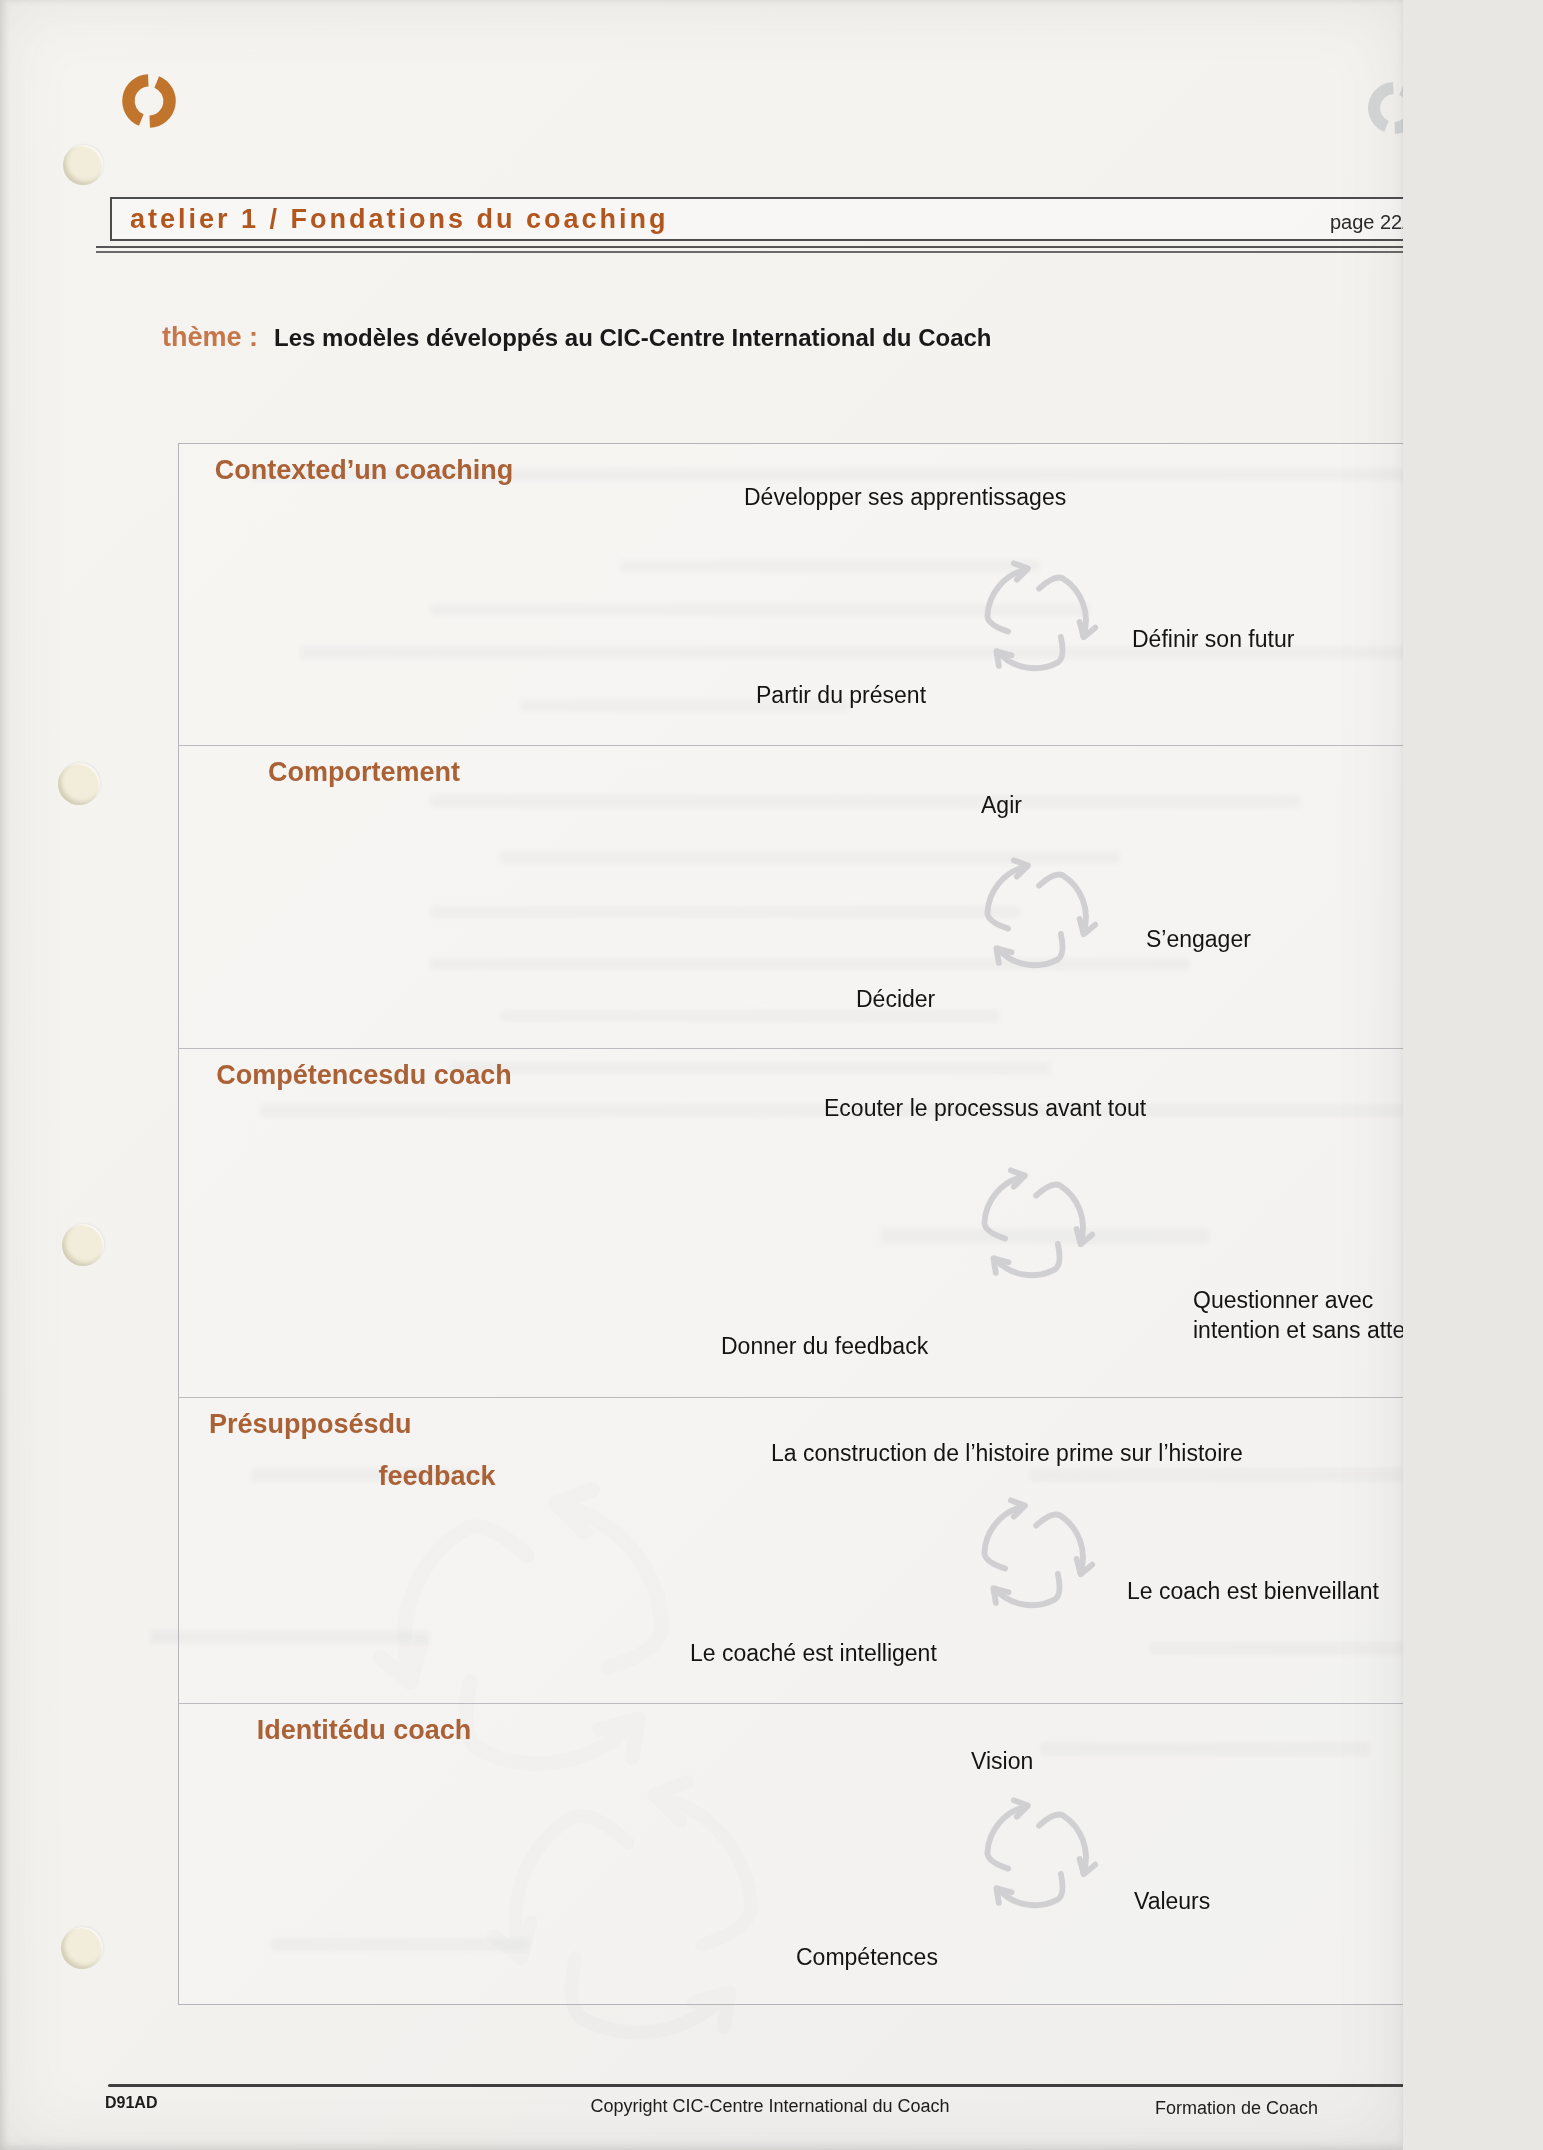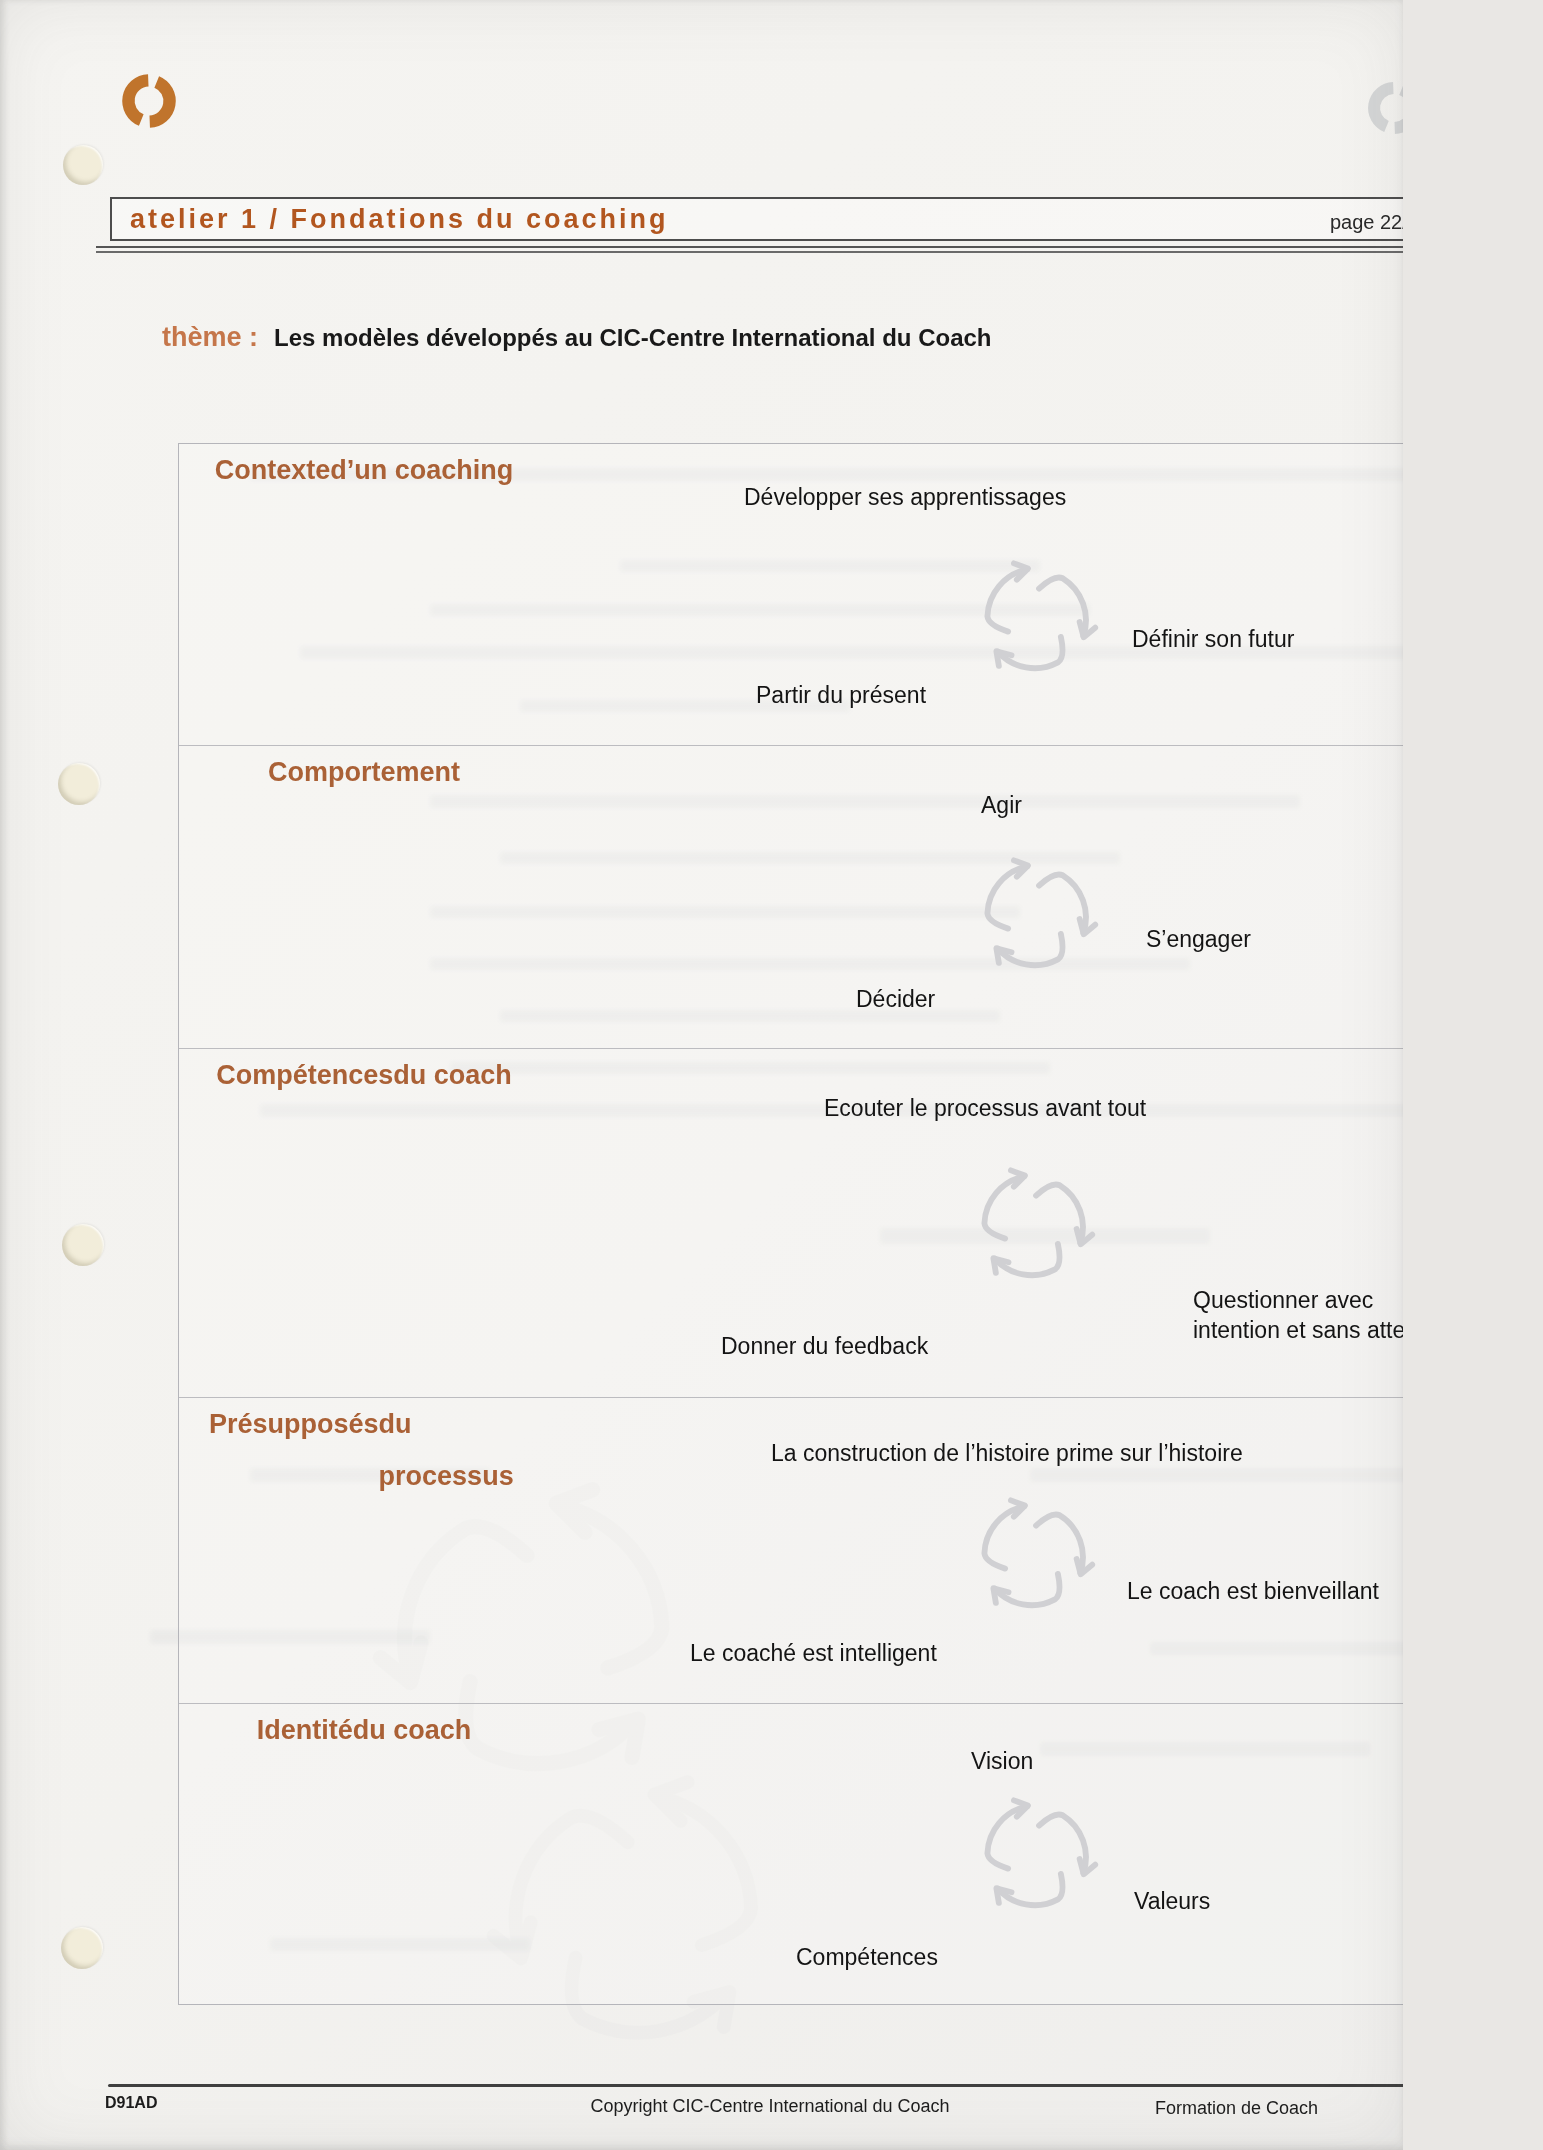--- a/index.html
+++ b/index.html
@@ -168,21 +168,21 @@
           <use href="#sym-cycle"></use>
         </svg>
       <span class="lbl t">Ecouter le processus avant tout</span>
       <span class="lbl r wrap">Questionner avec intention et sans attente</span>
       <span class="lbl b">Donner du feedback</span>
     </div>
 
     <div class="row r4">
       <div class="heading">
         <span>Présupposés</span>
-        <span>du processus</span>
+        <span>du feedback</span>
       </div>
       <svg class="cycle" viewBox="0 0 200 200">
           <use href="#sym-cycle"></use>
         </svg>
       <span class="lbl t">La construction de l’histoire prime sur l’histoire</span>
       <span class="lbl r">Le coach est bienveillant</span>
       <span class="lbl b">Le coaché est intelligent</span>
     </div>
 
     <div class="row r5">

